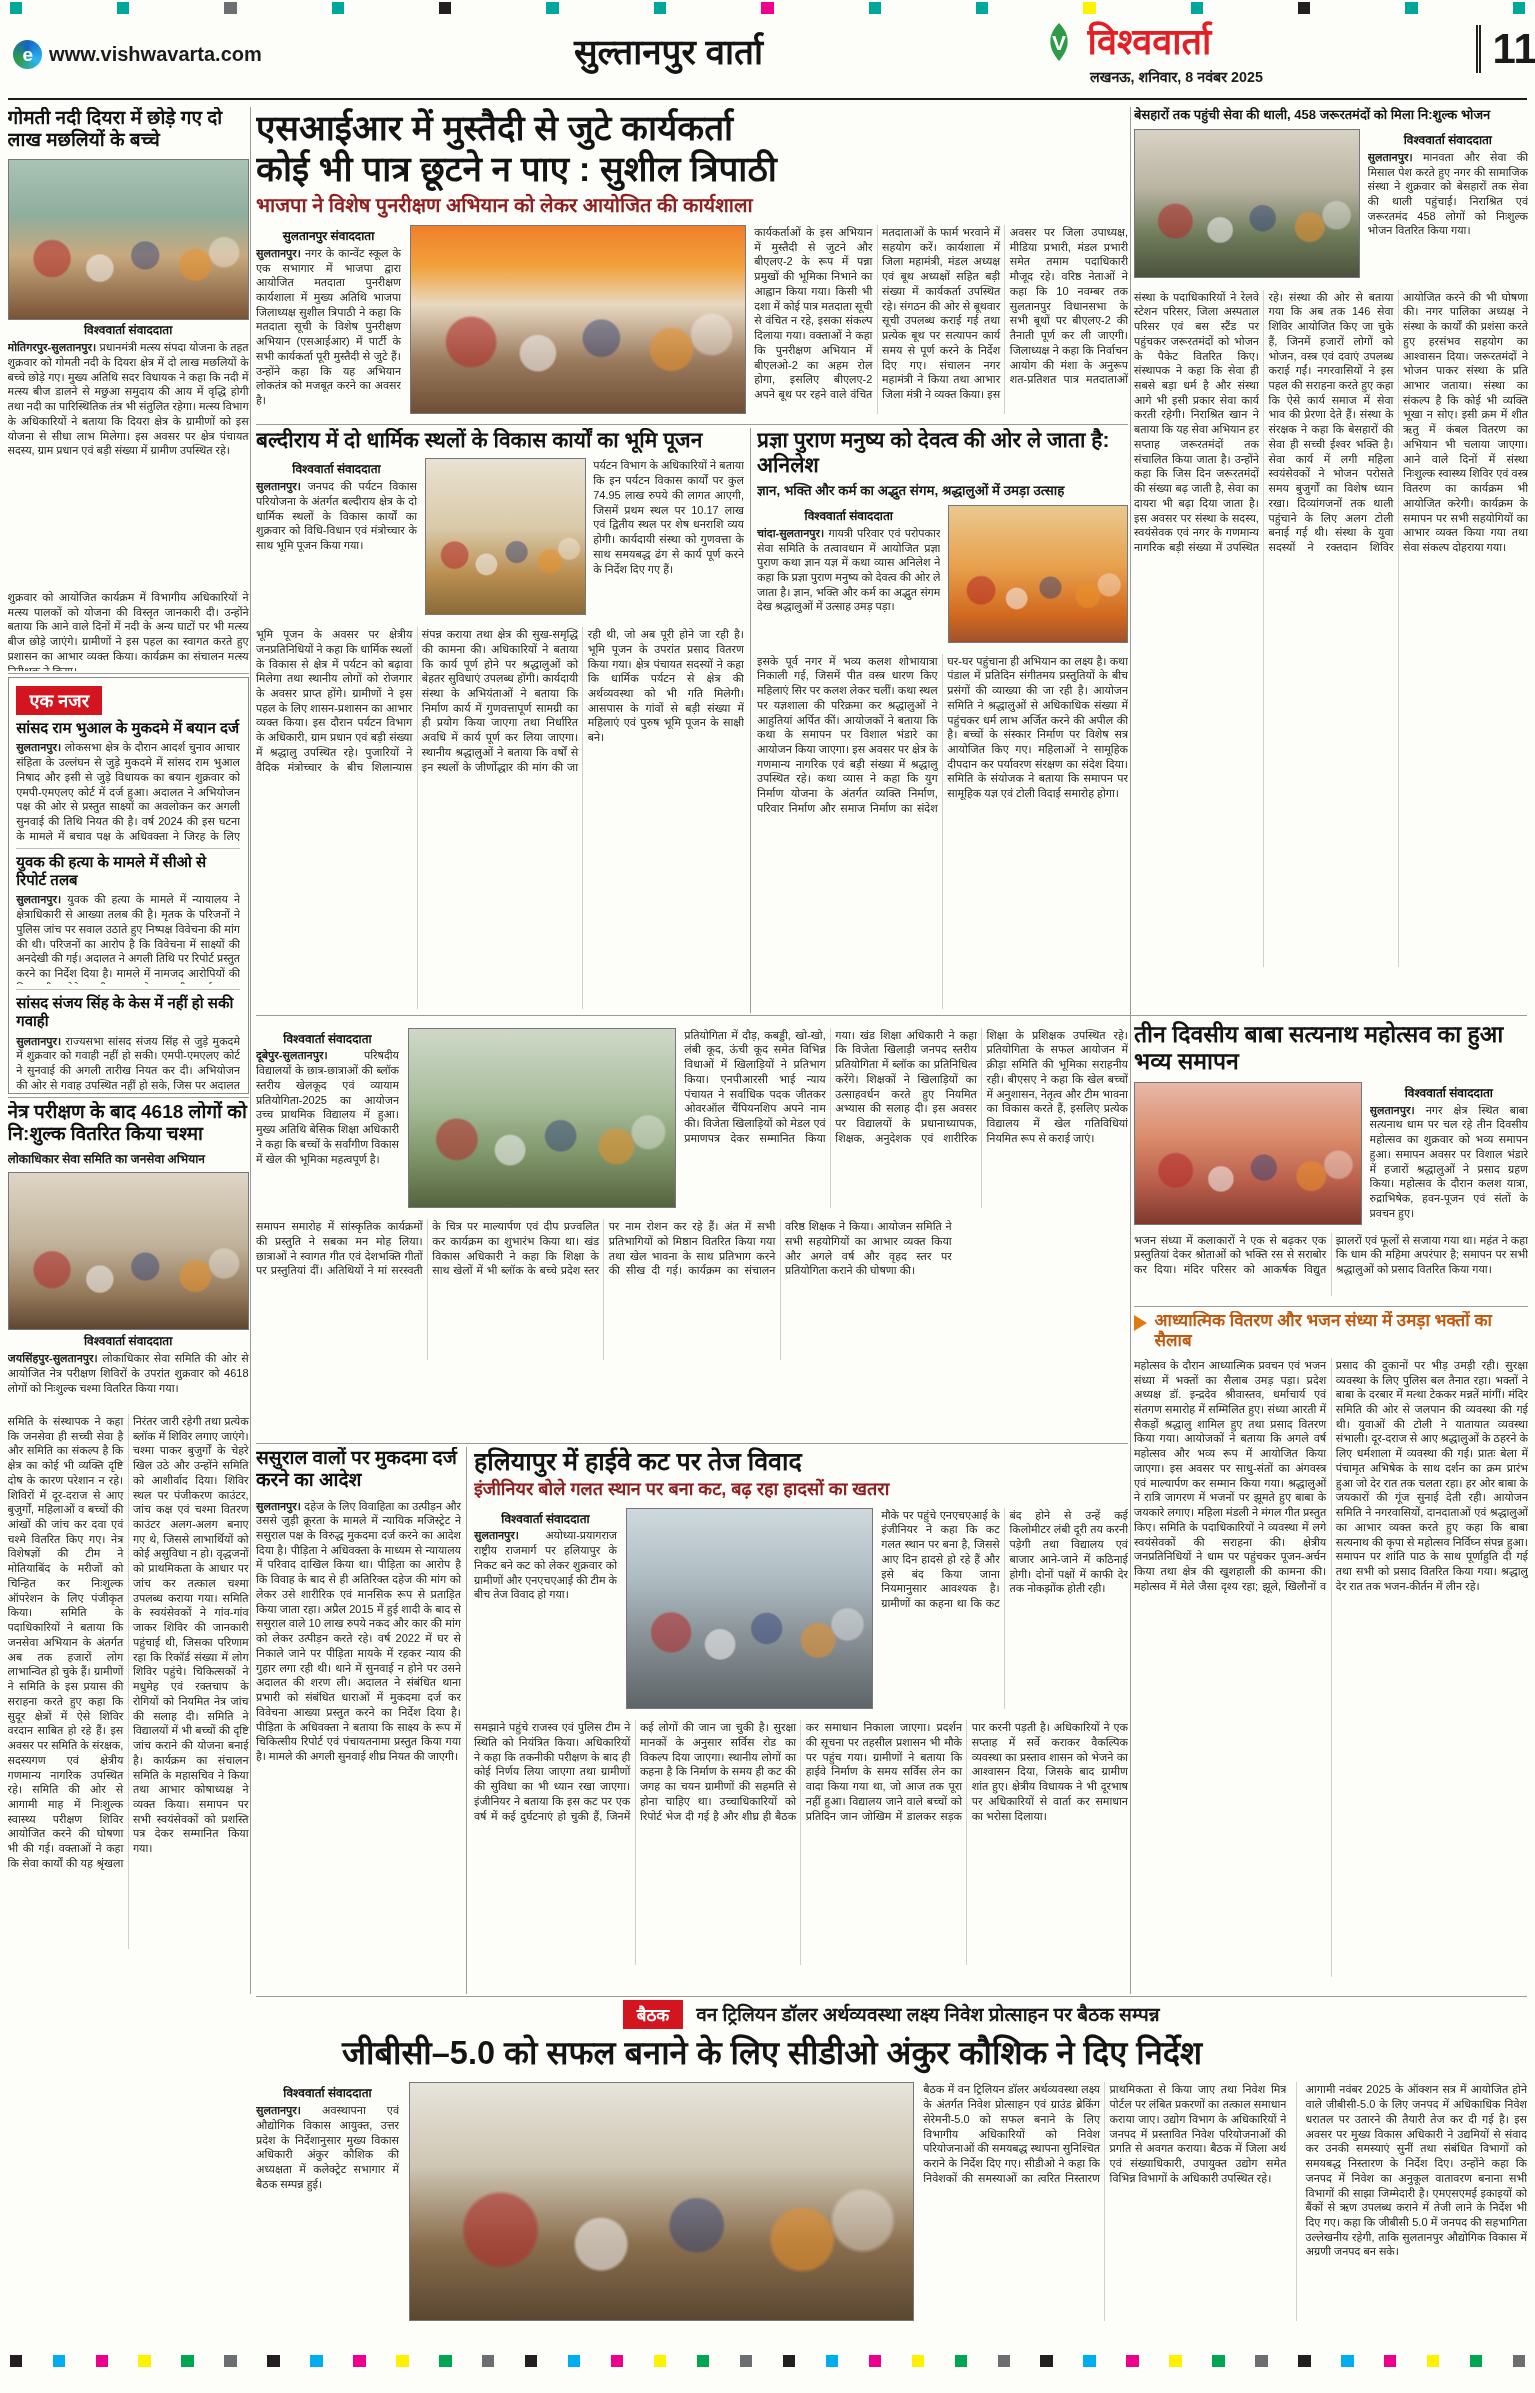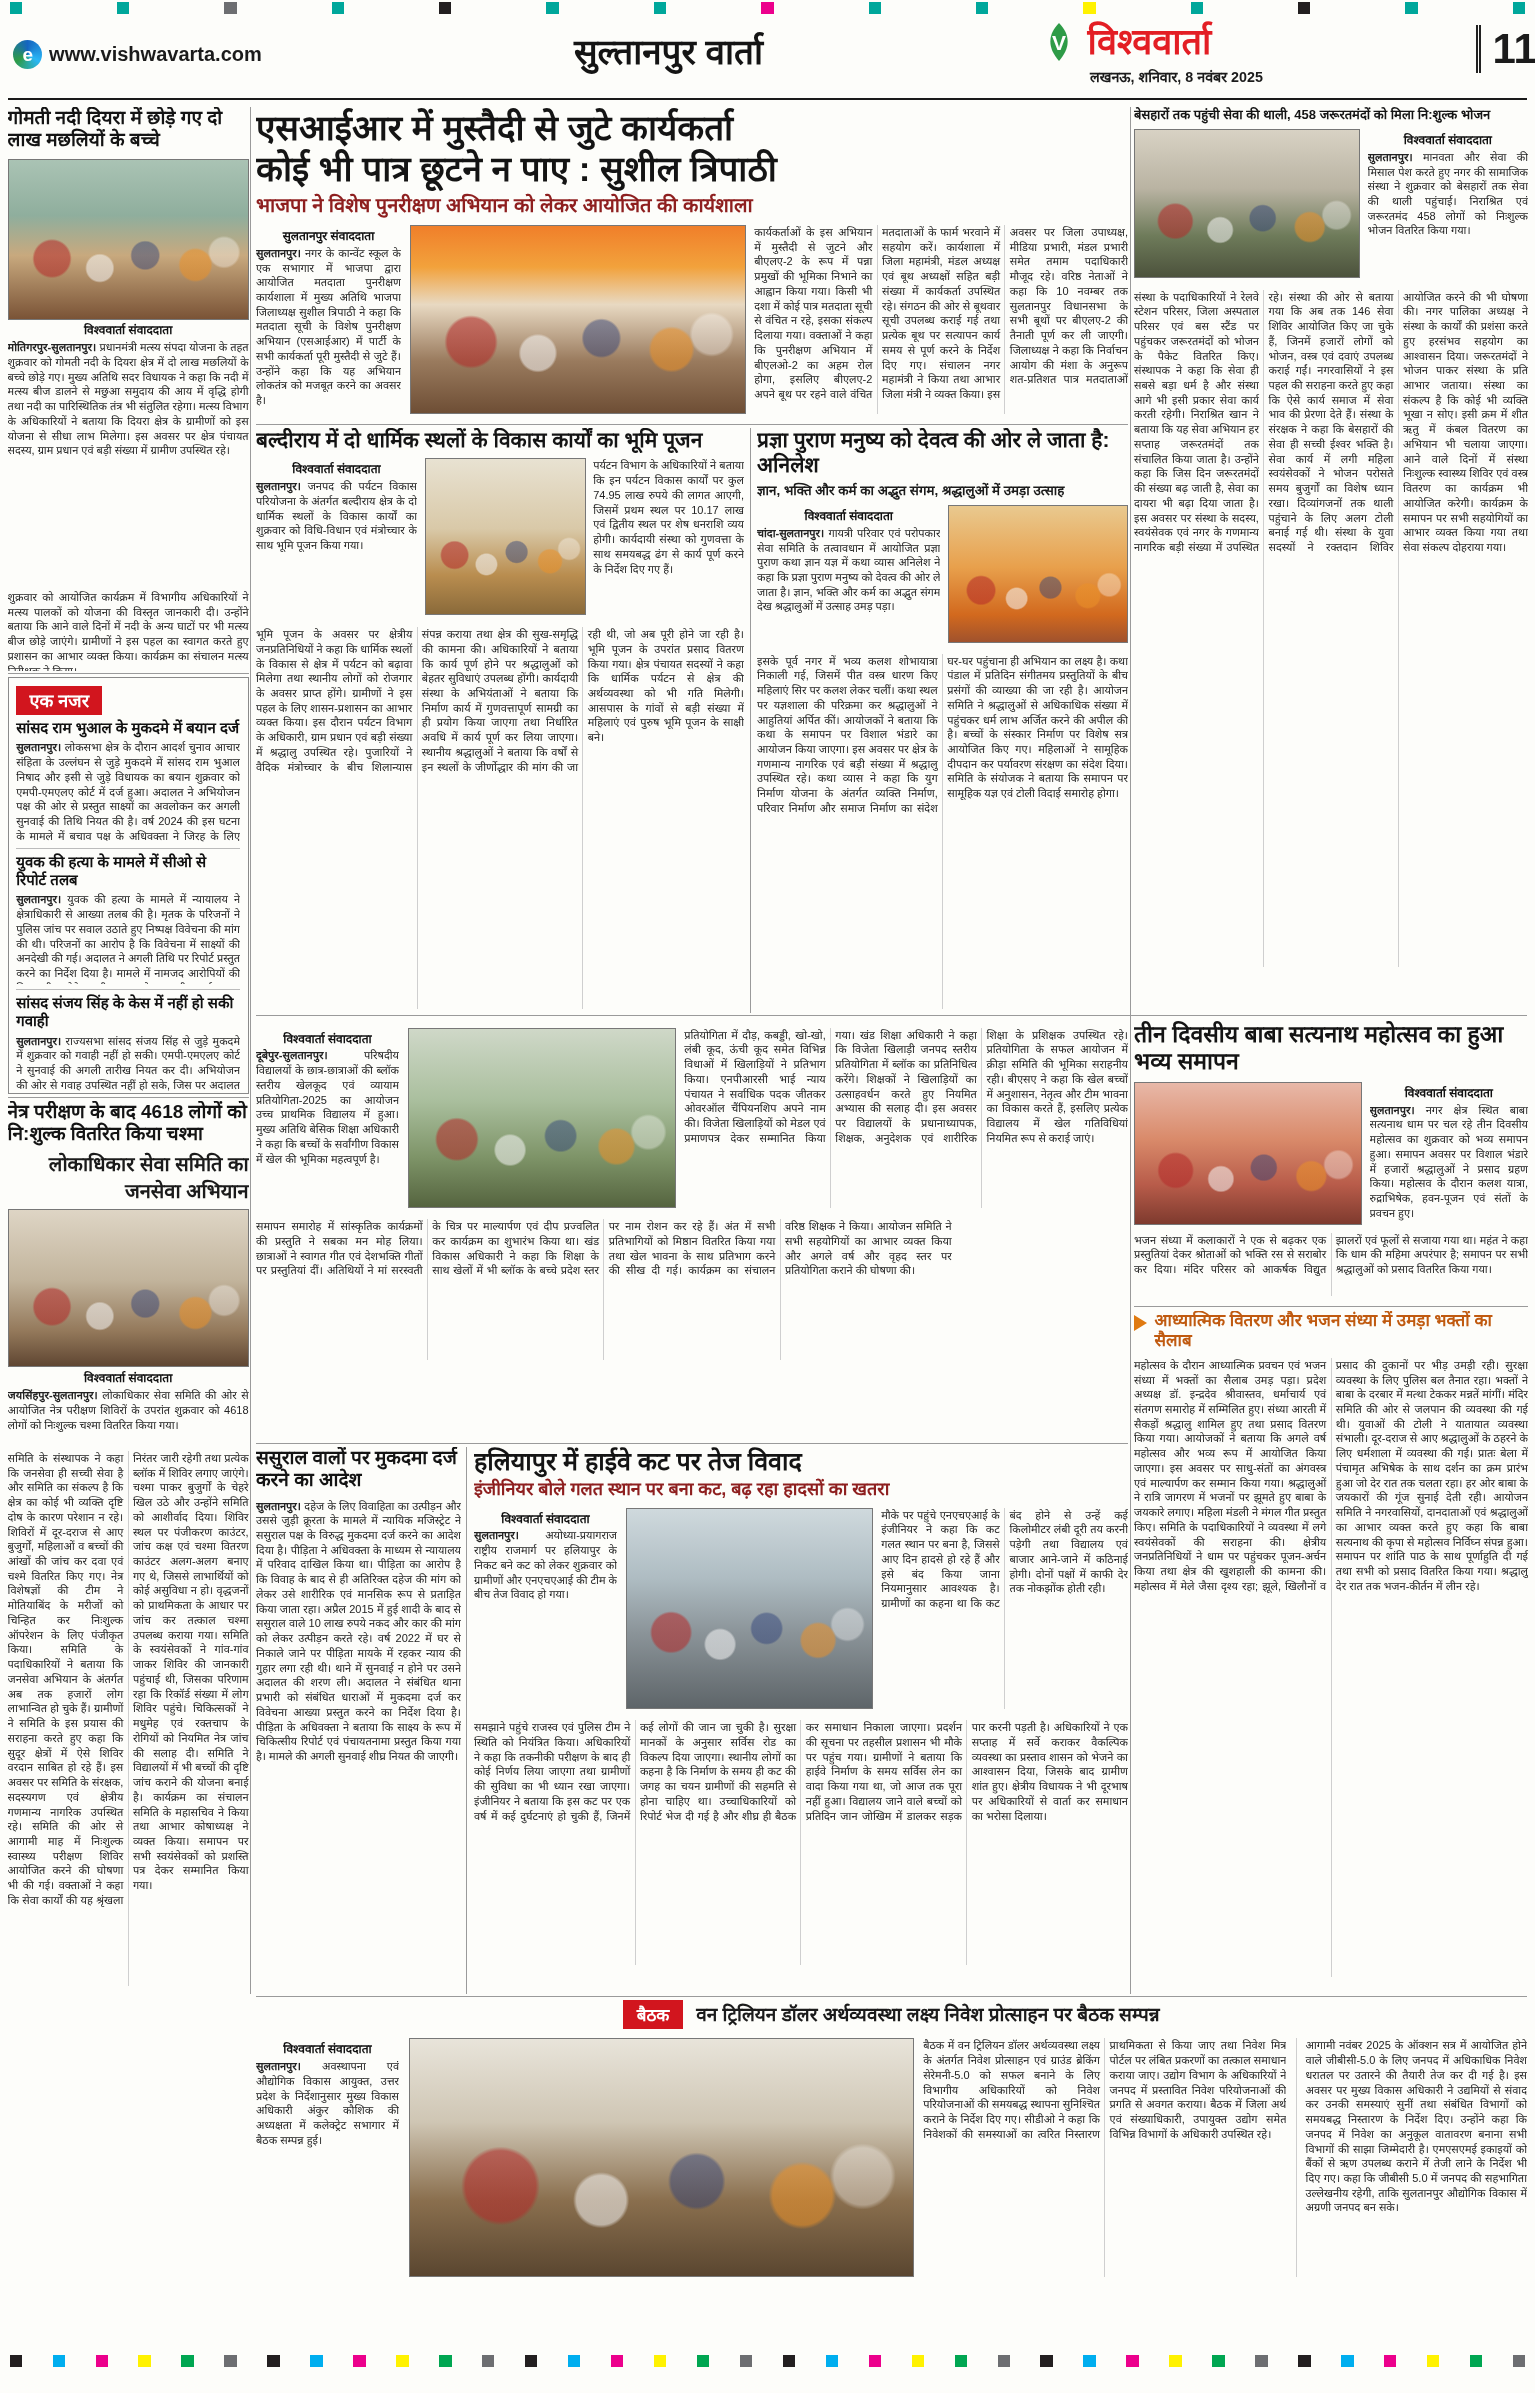--- a/index.html
+++ b/index.html
@@ -185,21 +185,21 @@
       <p class="body-text clip" style="height:92px;"><span class="dateline">सुलतानपुर।</span> <span>युवक की हत्या के मामले में न्यायालय ने क्षेत्राधिकारी से आख्या तलब की है। मृतक के परिजनों ने पुलिस जांच पर सवाल उठाते हुए निष्पक्ष विवेचना की मांग की थी। परिजनों का आरोप है कि विवेचना में साक्ष्यों की अनदेखी की गई। अदालत ने अगली तिथि पर रिपोर्ट प्रस्तुत करने का निर्देश दिया है। मामले में नामजद आरोपियों की गिरफ्तारी न होने पर भी अदालत ने नाराजगी जताई।</span></p>
     </div>
     <div style="border-top:1px solid #bbb;margin-top:4.8px;">
       <h3 class="brief-title">सांसद संजय सिंह के केस में नहीं हो सकी गवाही</h3>
       <p class="body-text clip" style="height:76px;"><span class="dateline">सुलतानपुर।</span> <span>राज्यसभा सांसद संजय सिंह से जुड़े मुकदमे में शुक्रवार को गवाही नहीं हो सकी। एमपी-एमएलए कोर्ट ने सुनवाई की अगली तारीख नियत कर दी। अभियोजन की ओर से गवाह उपस्थित नहीं हो सके, जिस पर अदालत ने अगली तिथि पर हर हाल में गवाह पेश करने का निर्देश दिया।</span></p>
     </div>
   </div>
 
   <div class="abs clip" style="left:7.6px;top:1101px;width:241px;height:908px;">
     <h2 class="headline" style="font-size:19px;">नेत्र परीक्षण के बाद 4618 लोगों को नि:शुल्क वितरित किया चश्मा</h2>
-    <div style="font-size:20px;font-weight:bold;margin-top:3.8px;text-align:right;">लोकाधिकार सेवा समिति का जनसेवा अभियान</div>
+    <div style="font-size:12px;font-weight:bold;margin-top:3.8px;">लोकाधिकार सेवा समिति का जनसेवा अभियान</div>
     <div class="photo ph-eye" style="width:241px;height:158px;margin-top:5.7px;"></div>
     <div class="byline">विश्ववार्ता संवाददाता</div>
     <p class="body-text clip" style="height:59px;"><span class="dateline">जयसिंहपुर-सुलतानपुर।</span> <span>लोकाधिकार सेवा समिति की ओर से आयोजित नेत्र परीक्षण शिविरों के उपरांत शुक्रवार को 4618 लोगों को निःशुल्क चश्मा वितरित किया गया।</span></p>
     <p class="body-text cols2 clip" style="height:535px;margin-top:3.8px;">समिति के संस्थापक ने कहा कि जनसेवा ही सच्ची सेवा है और समिति का संकल्प है कि क्षेत्र का कोई भी व्यक्ति दृष्टि दोष के कारण परेशान न रहे। शिविरों में दूर-दराज से आए बुजुर्गों, महिलाओं व बच्चों की आंखों की जांच कर दवा एवं चश्मे वितरित किए गए। नेत्र विशेषज्ञों की टीम ने मोतियाबिंद के मरीजों को चिन्हित कर निःशुल्क ऑपरेशन के लिए पंजीकृत किया। समिति के पदाधिकारियों ने बताया कि जनसेवा अभियान के अंतर्गत अब तक हजारों लोग लाभान्वित हो चुके हैं। ग्रामीणों ने समिति के इस प्रयास की सराहना करते हुए कहा कि सुदूर क्षेत्रों में ऐसे शिविर वरदान साबित हो रहे हैं। इस अवसर पर समिति के संरक्षक, सदस्यगण एवं क्षेत्रीय गणमान्य नागरिक उपस्थित रहे। समिति की ओर से आगामी माह में निःशुल्क स्वास्थ्य परीक्षण शिविर आयोजित करने की घोषणा भी की गई। वक्ताओं ने कहा कि सेवा कार्यों की यह श्रृंखला निरंतर जारी रहेगी तथा प्रत्येक ब्लॉक में शिविर लगाए जाएंगे। चश्मा पाकर बुजुर्गों के चेहरे खिल उठे और उन्होंने समिति को आशीर्वाद दिया। शिविर स्थल पर पंजीकरण काउंटर, जांच कक्ष एवं चश्मा वितरण काउंटर अलग-अलग बनाए गए थे, जिससे लाभार्थियों को कोई असुविधा न हो। वृद्धजनों को प्राथमिकता के आधार पर जांच कर तत्काल चश्मा उपलब्ध कराया गया। समिति के स्वयंसेवकों ने गांव-गांव जाकर शिविर की जानकारी पहुंचाई थी, जिसका परिणाम रहा कि रिकॉर्ड संख्या में लोग शिविर पहुंचे। चिकित्सकों ने मधुमेह एवं रक्तचाप के रोगियों को नियमित नेत्र जांच की सलाह दी। समिति ने विद्यालयों में भी बच्चों की दृष्टि जांच कराने की योजना बनाई है। कार्यक्रम का संचालन समिति के महासचिव ने किया तथा आभार कोषाध्यक्ष ने व्यक्त किया। समापन पर सभी स्वयंसेवकों को प्रशस्ति पत्र देकर सम्मानित किया गया।</p>
   </div>
 
   <div class="abs clip" style="left:256px;top:1021px;width:872px;height:417px;">
     <div class="flexrow" style="gap:8.6px;margin-top:6.7px;height:184px;">
       <div class="clip" style="width:143px;flex:none;">
         <div class="byline">विश्ववार्ता संवाददाता</div>
@@ -248,20 +248,21 @@
       <p class="body-text cols2 clip" style="flex:1;height:201px;">मौके पर पहुंचे एनएचएआई के इंजीनियर ने कहा कि कट गलत स्थान पर बना है, जिससे आए दिन हादसे हो रहे हैं और इसे बंद किया जाना नियमानुसार आवश्यक है। ग्रामीणों का कहना था कि कट बंद होने से उन्हें कई किलोमीटर लंबी दूरी तय करनी पड़ेगी तथा विद्यालय एवं बाजार आने-जाने में कठिनाई होगी। दोनों पक्षों में काफी देर तक नोकझोंक होती रही।</p>
     </div>
     <p class="body-text cols4 clip" style="height:245px;margin-top:7.6px;">समझाने पहुंचे राजस्व एवं पुलिस टीम ने स्थिति को नियंत्रित किया। अधिकारियों ने कहा कि तकनीकी परीक्षण के बाद ही कोई निर्णय लिया जाएगा तथा ग्रामीणों की सुविधा का भी ध्यान रखा जाएगा। इंजीनियर ने बताया कि इस कट पर एक वर्ष में कई दुर्घटनाएं हो चुकी हैं, जिनमें कई लोगों की जान जा चुकी है। सुरक्षा मानकों के अनुसार सर्विस रोड का विकल्प दिया जाएगा। स्थानीय लोगों का कहना है कि निर्माण के समय ही कट की जगह का चयन ग्रामीणों की सहमति से होना चाहिए था। उच्चाधिकारियों को रिपोर्ट भेज दी गई है और शीघ्र ही बैठक कर समाधान निकाला जाएगा। प्रदर्शन की सूचना पर तहसील प्रशासन भी मौके पर पहुंच गया। ग्रामीणों ने बताया कि हाईवे निर्माण के समय सर्विस लेन का वादा किया गया था, जो आज तक पूरा नहीं हुआ। विद्यालय जाने वाले बच्चों को प्रतिदिन जान जोखिम में डालकर सड़क पार करनी पड़ती है। अधिकारियों ने एक सप्ताह में सर्वे कराकर वैकल्पिक व्यवस्था का प्रस्ताव शासन को भेजने का आश्वासन दिया, जिसके बाद ग्रामीण शांत हुए। क्षेत्रीय विधायक ने भी दूरभाष पर अधिकारियों से वार्ता कर समाधान का भरोसा दिलाया।</p>
   </div>
 
   <div class="abs clip" style="left:256px;top:2000px;width:1271px;height:336px;">
     <div class="flexrow" style="justify-content:center;align-items:center;gap:13.4px;">
       <span class="badge-red" style="font-size:17px;">बैठक</span>
       <span style="font-size:19px;font-weight:bold;">वन ट्रिलियन डॉलर अर्थव्यवस्था लक्ष्य निवेश प्रोत्साहन पर बैठक सम्पन्न</span>
     </div>
+    <h1 class="headline" style="font-size:32.5px;text-align:center;margin-top:5.7px;width:1032px;">जीबीसी–5.0 को सफल बनाने के लिए सीडीओ अंकुर कौशिक ने दिए निर्देश</h1>
     <div class="flexrow" style="gap:9.6px;margin-top:9.6px;height:241px;">
       <div class="clip" style="width:143px;flex:none;">
         <div class="byline">विश्ववार्ता संवाददाता</div>
         <p class="body-text"><span class="dateline">सुलतानपुर।</span> <span>अवस्थापना एवं औद्योगिक विकास आयुक्त, उत्तर प्रदेश के निर्देशानुसार मुख्य विकास अधिकारी अंकुर कौशिक की अध्यक्षता में कलेक्ट्रेट सभागार में बैठक सम्पन्न हुई।</span></p>
       </div>
       <div class="photo ph-meeting" style="width:505px;height:239px;flex:none;"></div>
       <p class="body-text cols2 clip" style="flex:1;height:239px;">बैठक में वन ट्रिलियन डॉलर अर्थव्यवस्था लक्ष्य के अंतर्गत निवेश प्रोत्साहन एवं ग्राउंड ब्रेकिंग सेरेमनी-5.0 को सफल बनाने के लिए विभागीय अधिकारियों को निवेश परियोजनाओं की समयबद्ध स्थापना सुनिश्चित कराने के निर्देश दिए गए। सीडीओ ने कहा कि निवेशकों की समस्याओं का त्वरित निस्तारण प्राथमिकता से किया जाए तथा निवेश मित्र पोर्टल पर लंबित प्रकरणों का तत्काल समाधान कराया जाए। उद्योग विभाग के अधिकारियों ने जनपद में प्रस्तावित निवेश परियोजनाओं की प्रगति से अवगत कराया। बैठक में जिला अर्थ एवं संख्याधिकारी, उपायुक्त उद्योग समेत विभिन्न विभागों के अधिकारी उपस्थित रहे।</p>
       <p class="body-text clip" style="width:231px;flex:none;height:239px;border-left:1px solid #cfcfcf;padding-left:8.6px;">आगामी नवंबर 2025 के ऑक्शन सत्र में आयोजित होने वाले जीबीसी-5.0 के लिए जनपद में अधिकाधिक निवेश धरातल पर उतारने की तैयारी तेज कर दी गई है। इस अवसर पर मुख्य विकास अधिकारी ने उद्यमियों से संवाद कर उनकी समस्याएं सुनीं तथा संबंधित विभागों को समयबद्ध निस्तारण के निर्देश दिए। उन्होंने कहा कि जनपद में निवेश का अनुकूल वातावरण बनाना सभी विभागों की साझा जिम्मेदारी है। एमएसएमई इकाइयों को बैंकों से ऋण उपलब्ध कराने में तेजी लाने के निर्देश भी दिए गए। कहा कि जीबीसी 5.0 में जनपद की सहभागिता उल्लेखनीय रहेगी, ताकि सुलतानपुर औद्योगिक विकास में अग्रणी जनपद बन सके।</p>
     </div>
   </div>

